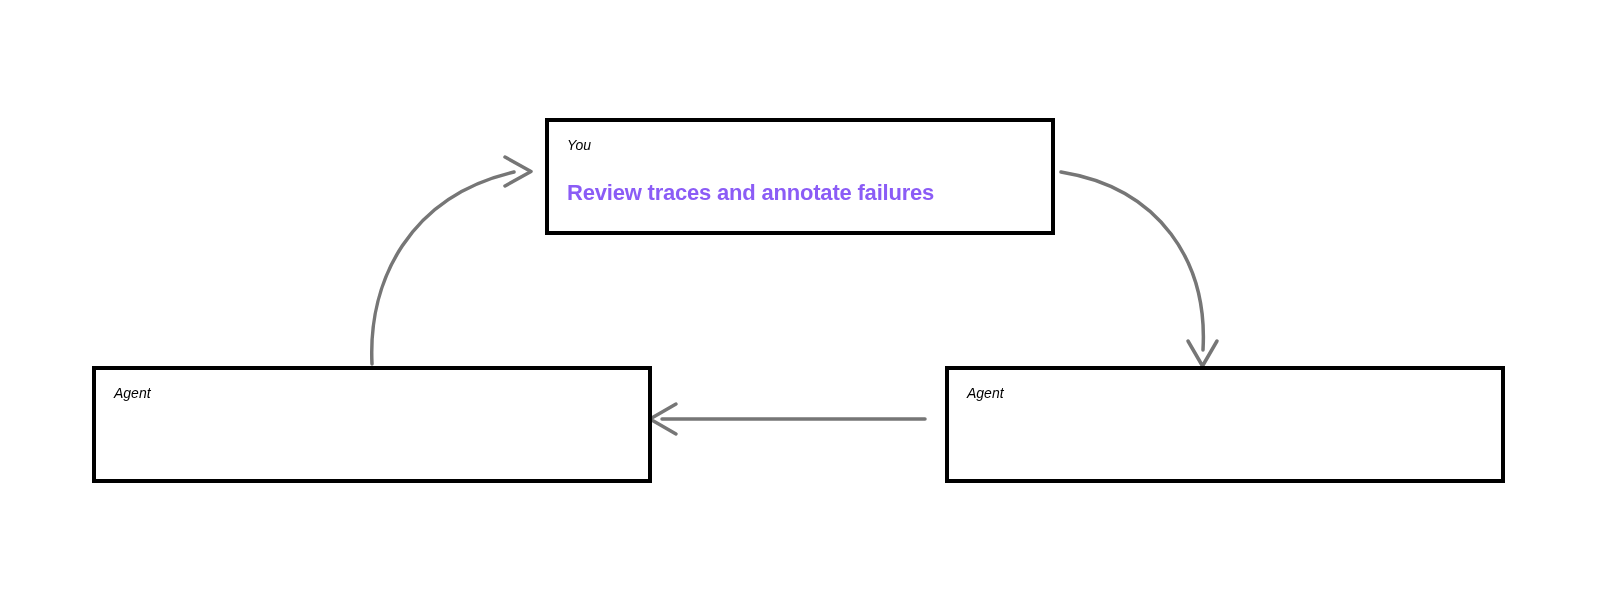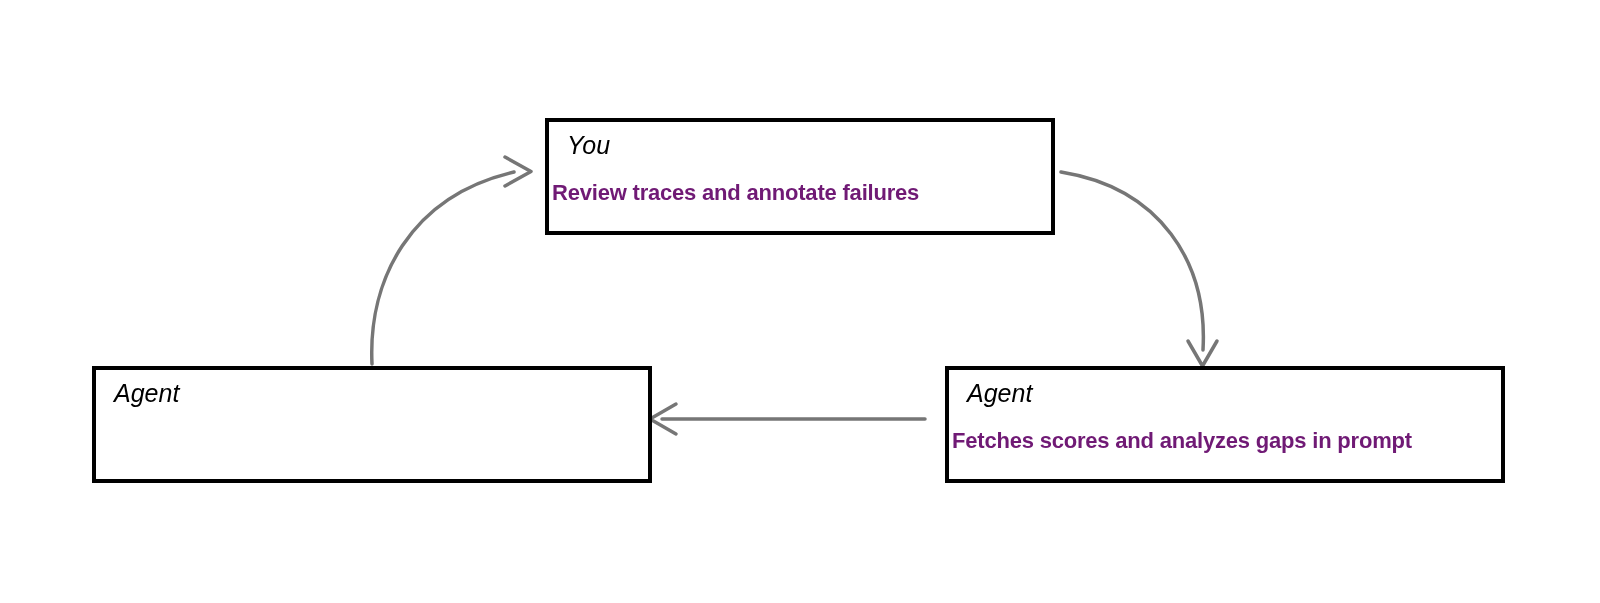--- a/index.html
+++ b/index.html
@@ -31,33 +31,33 @@
     box-sizing: border-box;
     border: 4px solid #000000;
     background: #ffffff;
     z-index: 2;
   }
   .node-role {
     position: absolute;
     left: 18px;
     top: 12px;
     font-style: italic;
-    font-size: 25px;
+    font-size: 14px;
     line-height: 22px;
     color: #000000;
     white-space: nowrap;
   }
   .node-title {
     position: absolute;
-    left: 3px;
+    left: 18px;
     top: 58px;
     font-weight: bold;
     font-size: 22px;
     line-height: 26px;
-    color: #701a75;
+    color: #8b5cf6;
     white-space: nowrap;
     letter-spacing: -0.2px;
   }
   #node-you {
     left: 545px;
     top: 118px;
     width: 510px;
     height: 117px;
   }
   #node-update {
@@ -100,16 +100,15 @@
     <div class="node-role">You</div>
     <div class="node-title">Review traces and annotate failures</div>
   </div>
 
   <div class="node" id="node-update">
     <div class="node-role">Agent</div>
   </div>
 
   <div class="node" id="node-fetch">
     <div class="node-role">Agent</div>
-    <div class="node-title">Fetches scores and analyzes gaps in prompt</div>
   </div>
 
 </div>
 
 </body></html>

